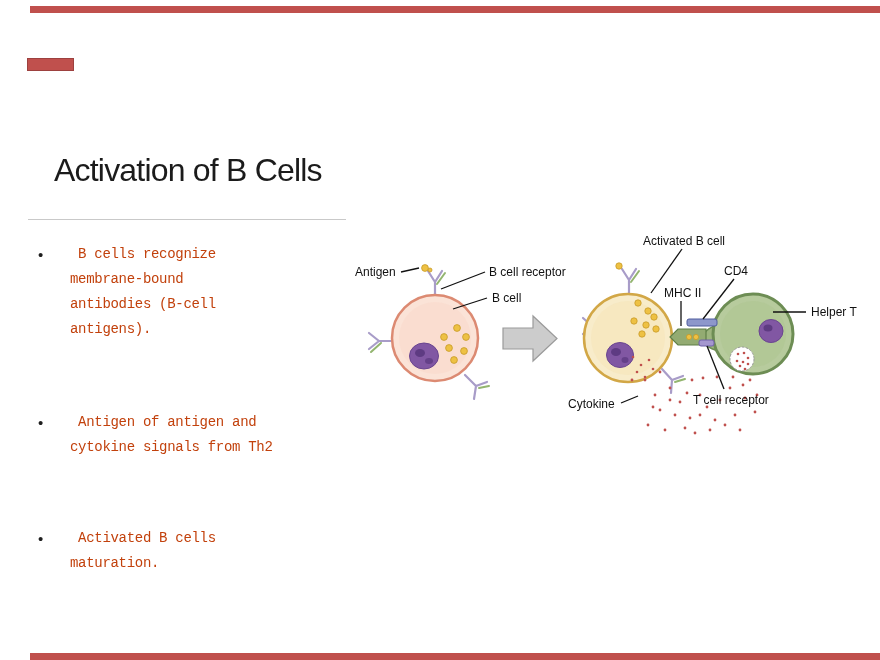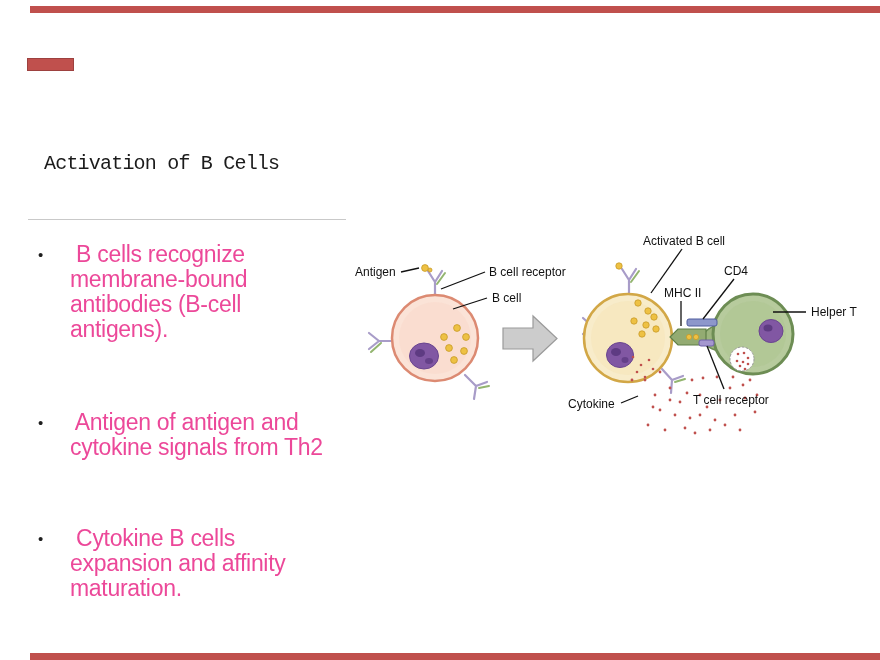--- a/index.html
+++ b/index.html
@@ -4,30 +4,30 @@
 <style>
   html,body{margin:0;padding:0;background:#ffffff;}
   #slide{
     position:relative;width:880px;height:660px;background:#ffffff;overflow:hidden;
     font-family:"Liberation Sans",sans-serif;
   }
   .accent-bar-top{position:absolute;left:30px;top:6px;width:850px;height:7px;}
   .accent-dash{position:absolute;left:27px;top:58px;width:45px;height:11px;border:1px solid rgba(0,0,0,0.18);}
   .accent-bar-bottom{position:absolute;left:30px;top:653px;width:850px;height:7px;}
   .title{
-    position:absolute;left:44px;top:152px;width:420px;
-    font-size:20px;letter-spacing:-0.8px;color:#1b1b1b;font-weight:400;font-family:Liberation Mono, monospace;
+    position:absolute;left:54px;top:152px;width:420px;
+    font-size:32px;letter-spacing:-0.8px;color:#1b1b1b;font-weight:400;
   }
   .divider{position:absolute;left:28px;top:219px;width:318px;height:0;border-top:1.5px solid #c9c9c9;}
   .bullet{position:absolute;left:28px;width:330px;}
   .bullet .dot{position:absolute;left:10px;top:4px;font-size:15px;color:#1f1f1f;}
   .bullet .lines{margin-left:42px;}
   .bullet .line{
-    font-family:Liberation Sans, sans-serif;font-size:23px;line-height:25px;
-    color:#ec4899;white-space:pre;letter-spacing:-0.3px;
+    font-family:Liberation Mono, monospace;font-size:14px;line-height:25px;
+    color:#c2410c;white-space:pre;letter-spacing:-0.3px;
   }
   #b1{top:242px}#b2{top:410px}#b3{top:526px}
   .diagram{position:absolute;left:345px;top:225px;width:535px;height:215px;}
   .dlabel{font-family:"Liberation Sans",sans-serif;font-size:12px;fill:#111111;}
   .lline{stroke:#111111;stroke-width:1.3;fill:none;}
   .recep-p{stroke:#a89cc8;stroke-width:2.2;fill:none;stroke-linecap:round;}
   .recep-g{stroke:#93b56f;stroke-width:2;fill:none;stroke-linecap:round;}
 </style>
 </head>
 <body>
@@ -55,22 +55,21 @@
     <span class="dot">•</span>
     <div class="lines">
       <div class="line"> Antigen of antigen and</div>
       <div class="line">cytokine signals from Th2</div>
     </div>
   </div>
 
   <div class="bullet" id="b3">
     <span class="dot">•</span>
     <div class="lines">
-      <div class="line"> Cytokine B cells</div>
-      <div class="line">expansion and affinity</div>
+      <div class="line"> Activated B cells</div>
       <div class="line">maturation.</div>
     </div>
   </div>
 
   <svg class="diagram" viewBox="0 0 535 215">
 
     <g>
 
       <g>
         <path class="recep-p" d="M90,72 L90,57 M90,57 L83,46 M90,57 L97,46"></path>

